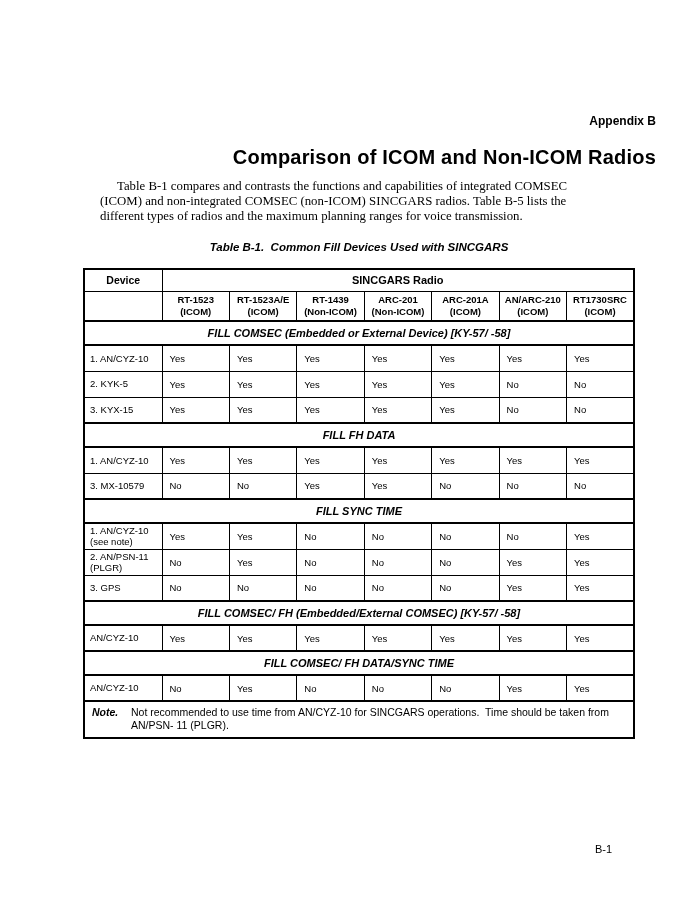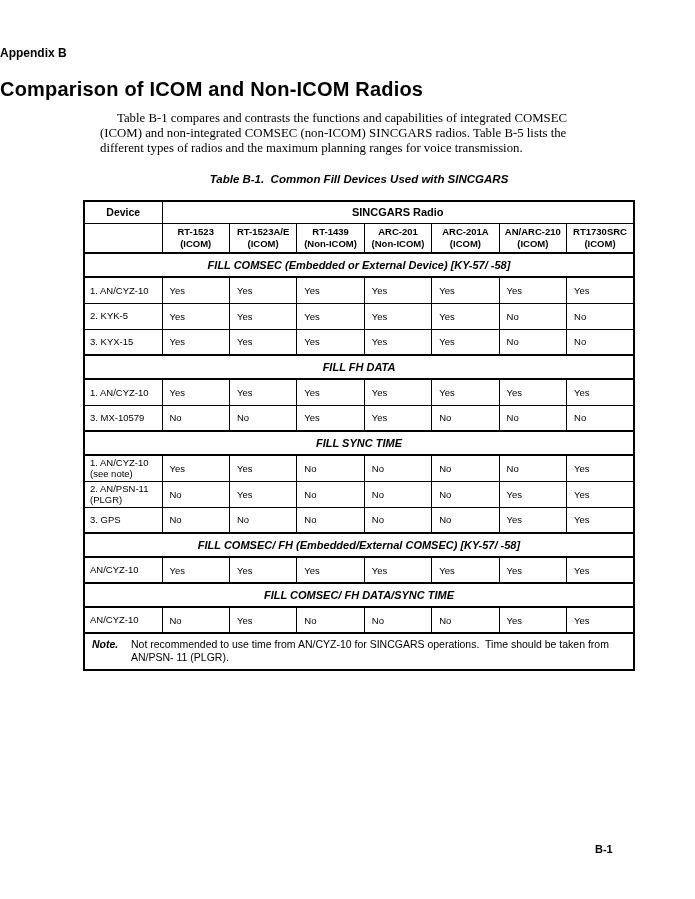--- a/index.html
+++ b/index.html
@@ -6,22 +6,23 @@
   html, body { background: #ffffff; }
   body {
     width: 695px; height: 899px;
     position: relative;
     font-family: "Liberation Sans", sans-serif;
     color: #000;
     overflow: hidden;
   }
   .head-block {
     width: 656px;
-    padding-top: 46px;
-    text-align: left;
+    padding-top: 102px;
+    text-align: right;
+    margin-top: 12px;
   }
   .appendix {
     font-size: 12px;
     font-weight: bold;
   }
   .title {
     margin-top: 18px;
     font-size: 20px;
     font-weight: bold;
     letter-spacing: 0.2px;
@@ -119,21 +120,21 @@
     display: inline-block;
     width: 494px;
     vertical-align: top;
     white-space: pre-wrap;
   }
   .page-number {
     position: absolute;
     top: 843px;
     left: 595px;
     font-size: 11px;
-    font-weight: bold;
+    font-weight: normal;
   }
 </style>
 </head>
 <body>
 
 <div class="head-block">
   <div class="appendix">Appendix B</div>
   <h1 class="title">Comparison of ICOM and Non-ICOM Radios</h1>
 </div>
 

